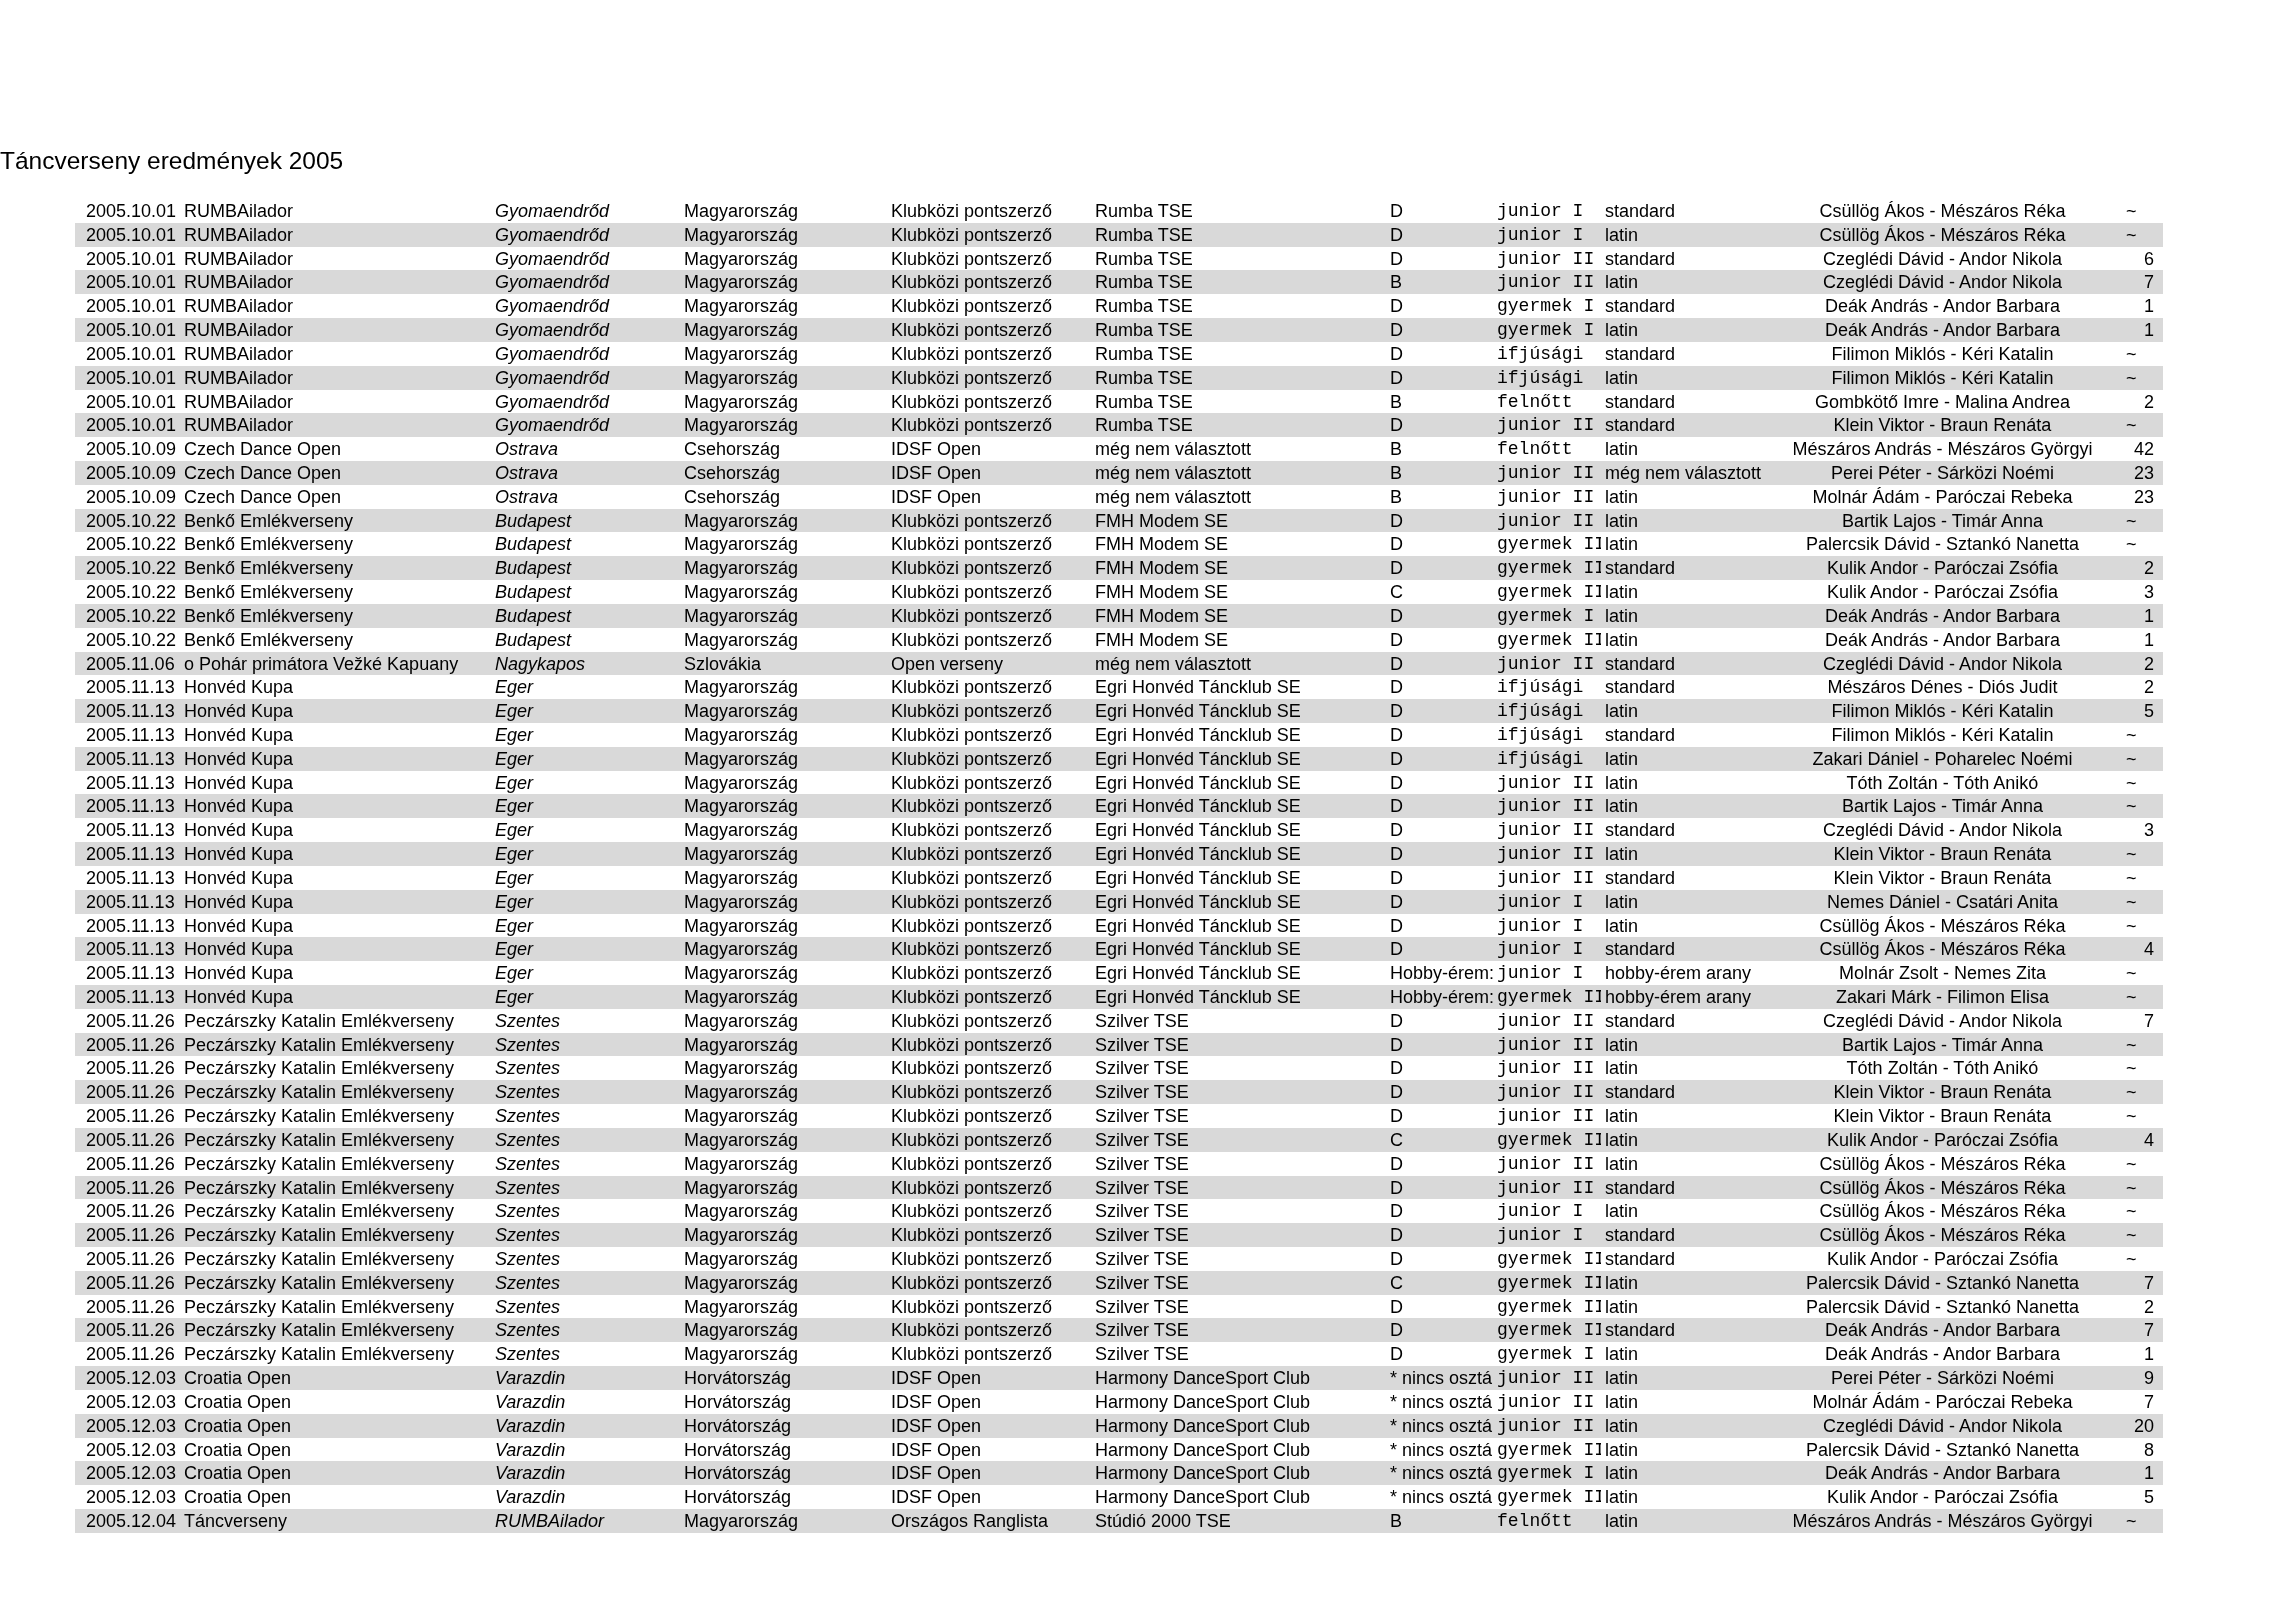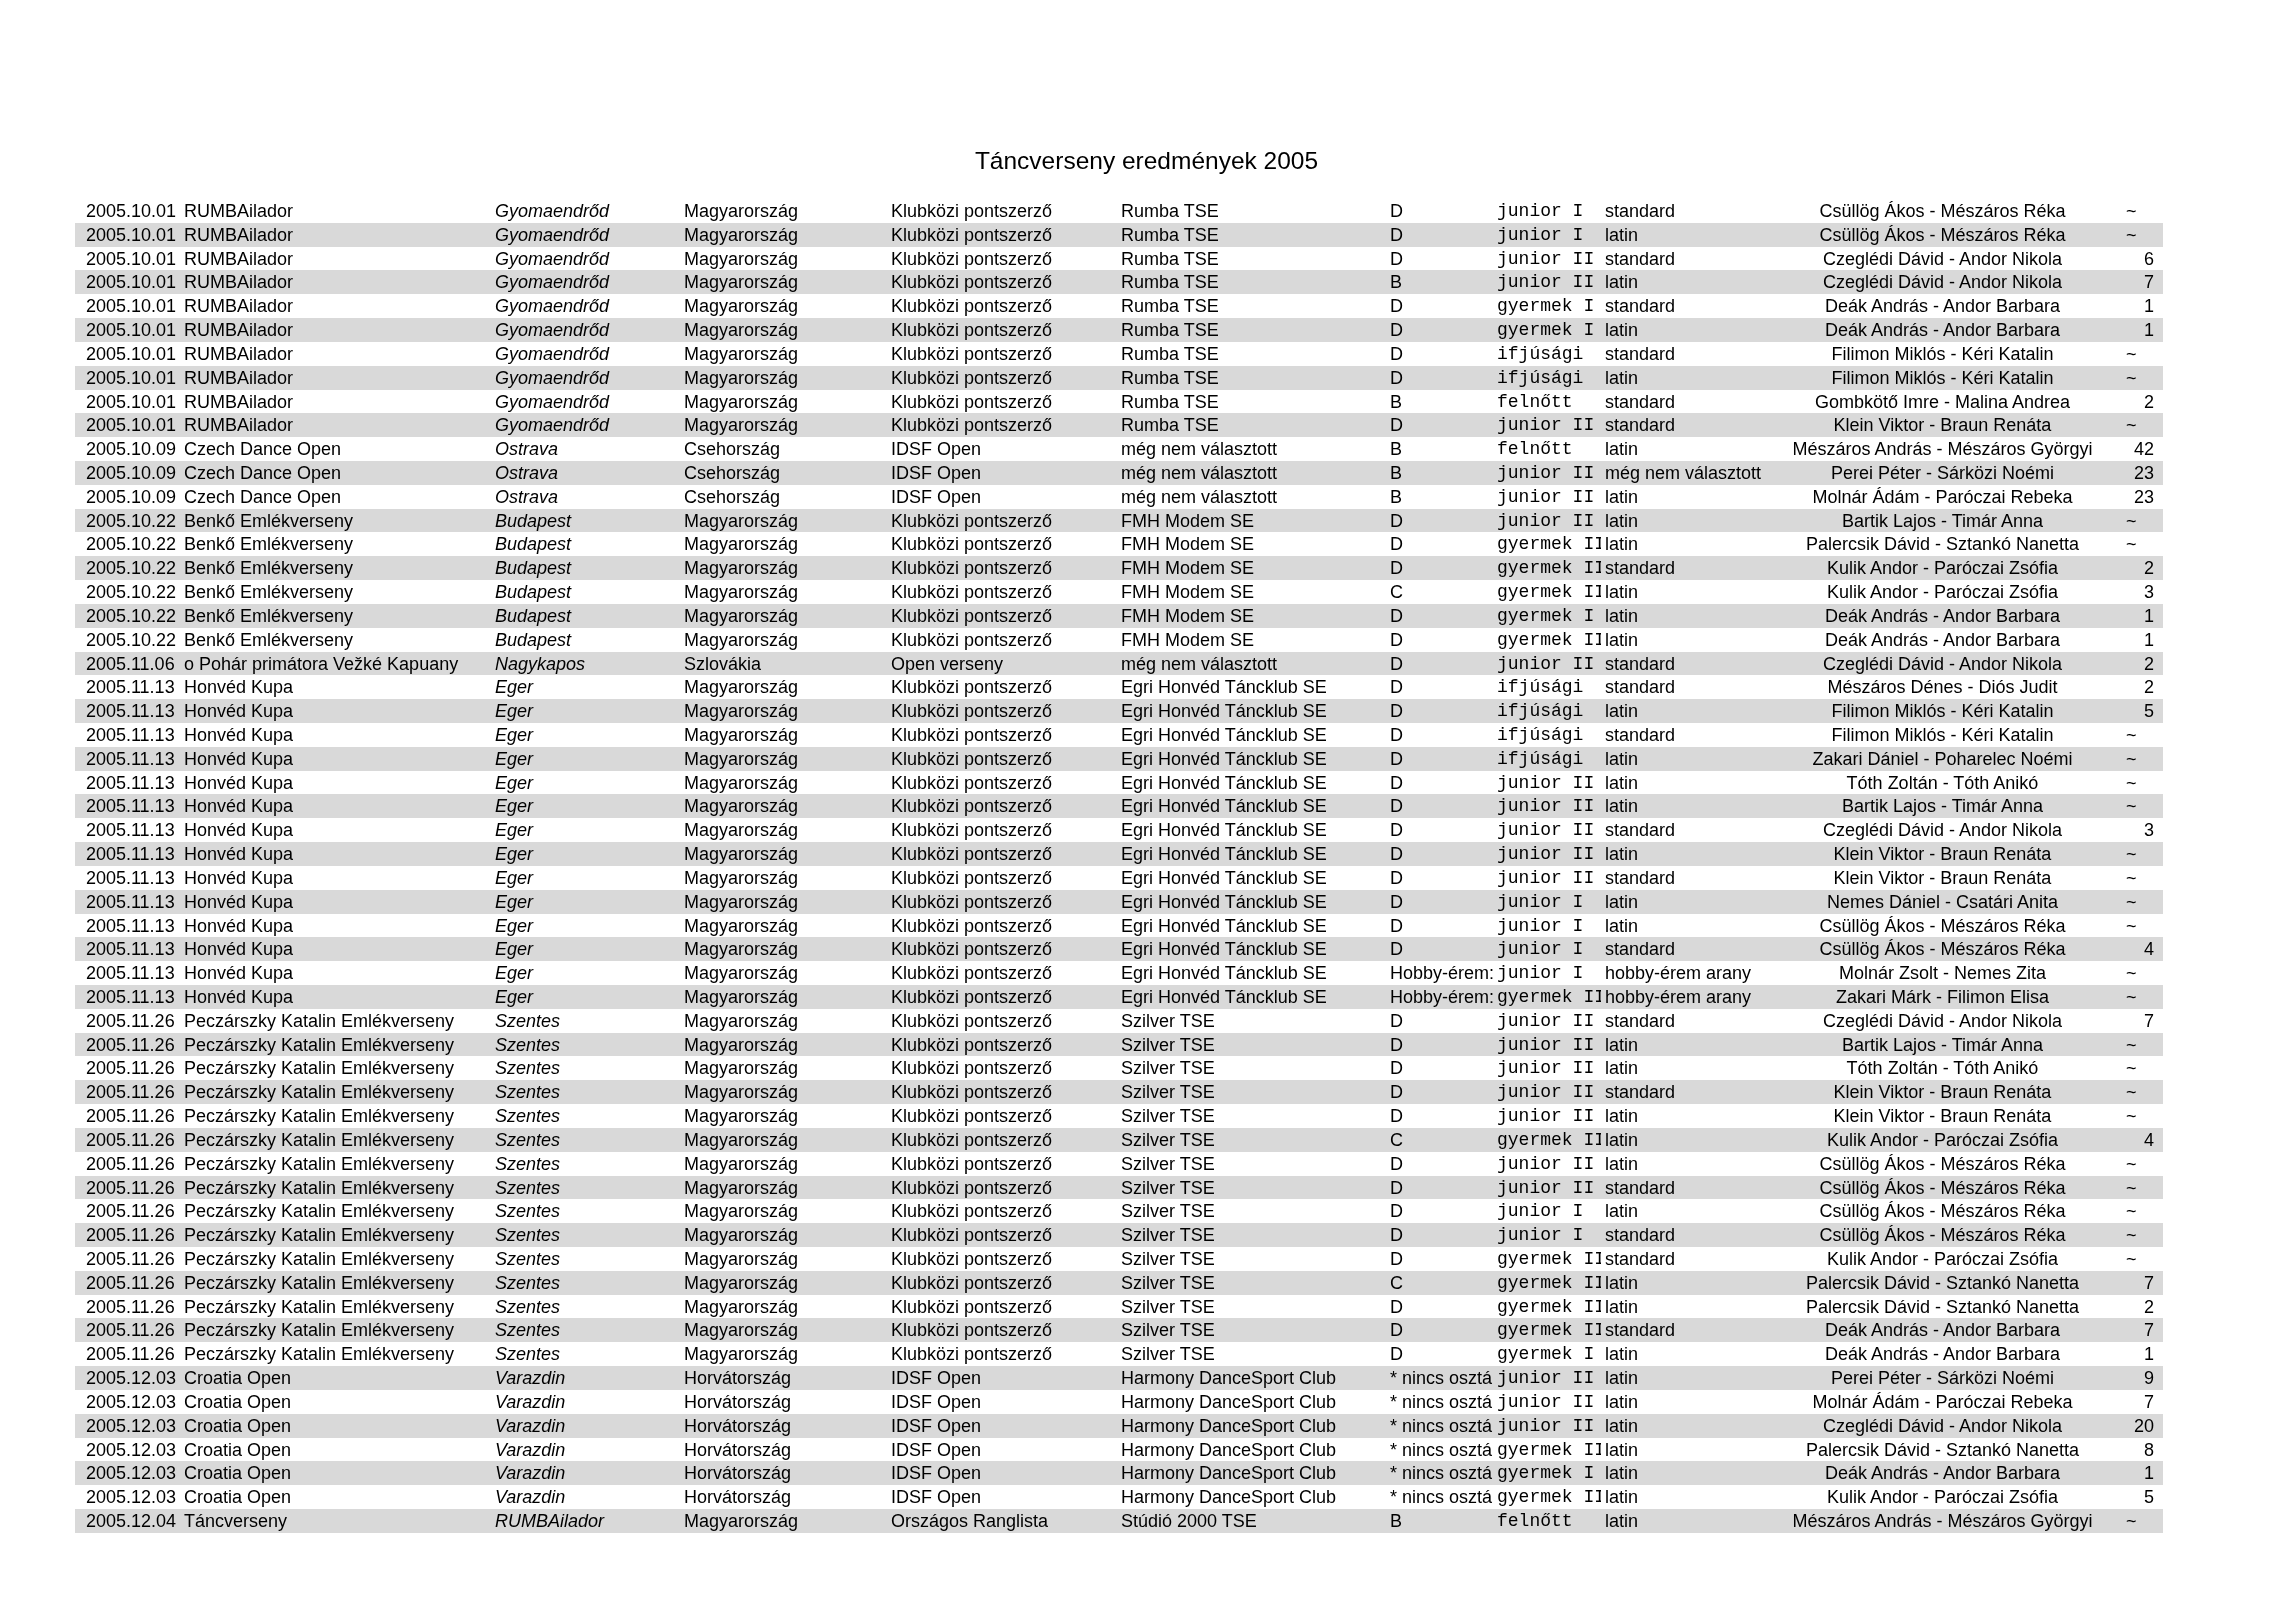--- a/index.html
+++ b/index.html
@@ -2,35 +2,35 @@
 <html style="--alt: #d9d9d9;"><head>
 <meta charset="utf-8">
 <style>
   html,body{margin:0;padding:0;background:#ffffff;}
   body{
     width:2293px;height:1620px;position:relative;overflow:hidden;
     font-family:"Liberation Sans","DejaVu Sans",sans-serif;color:#000000;
   }
   .page-title{
     position:absolute;top:146px;left:0;width:2293px;
-    text-align:center;font-size:24.5px;line-height:29px;color:#000;
+    text-align:left;font-size:24.5px;line-height:29px;color:#000;
   }
   .rows{position:absolute;top:199px;left:0;width:2293px;}
   .row{position:absolute;left:75px;width:2088px;height:24px;background:#ffffff;}
   .row.alt{background:var(--alt,#d9d9d9);}
   .cell{
     position:absolute;top:0;height:24px;line-height:24px;
     font-size:18px;white-space:nowrap;overflow:hidden;
   }
   .c0{left:2.9px;width:102px;margin-left:8px;}
   .c1{left:109px;width:308px;}
   .c2{left:420px;width:184px;font-style:italic;}
   .c3{left:609px;width:178px;}
   .c4{left:816px;width:227px;}
-  .c5{left:1020px;width:291px;margin-left:26px;}
+  .c5{left:1020px;width:291px;}
   .c6{left:1315px;width:106px;}
   .c7{left:1422px;width:104px;font-family:Liberation Mono, monospace;}
   .c8{left:1530px;width:173px;}
   .c9{left:1705px;width:325px;text-align:center;}
   .c10{left:2014px;width:65px;text-align:right;box-sizing:border-box;}
   .c10.tilde{padding-right:17.6px;}
 </style>
 </head>
 <body style="color: rgb(0, 0, 0); background: rgb(255, 255, 255);">
 

